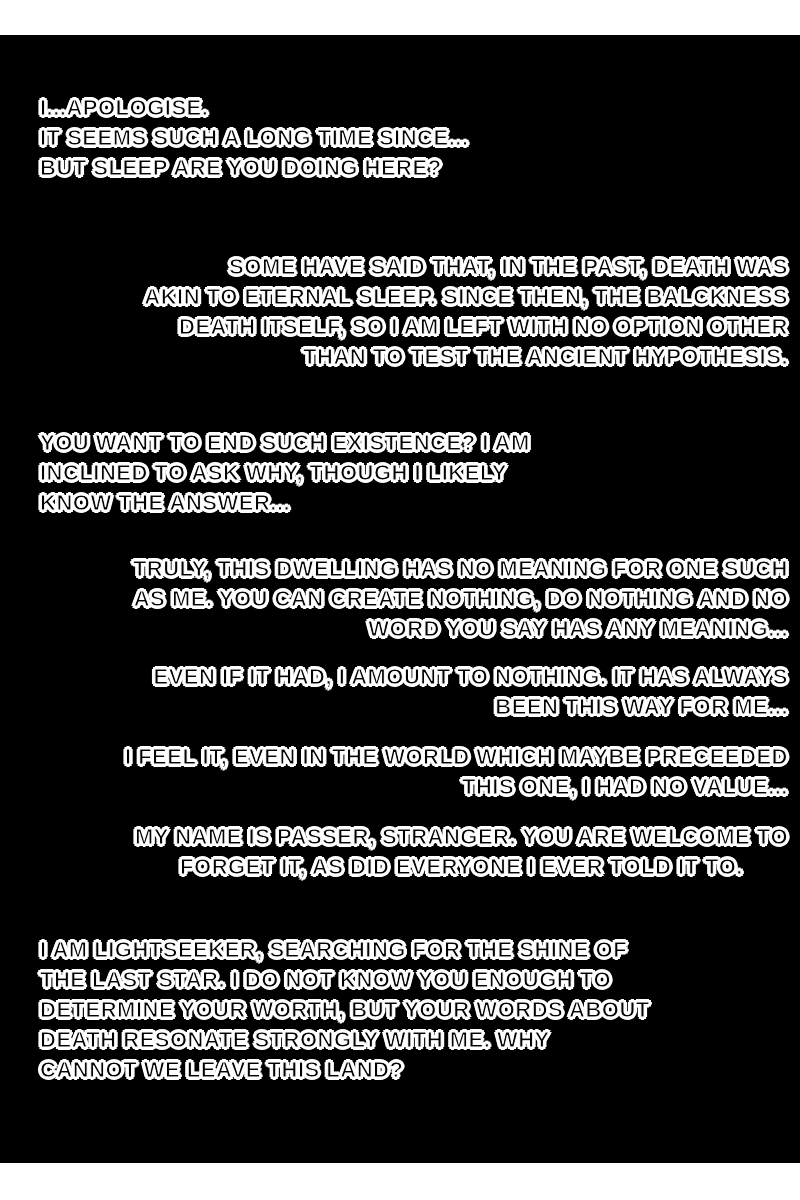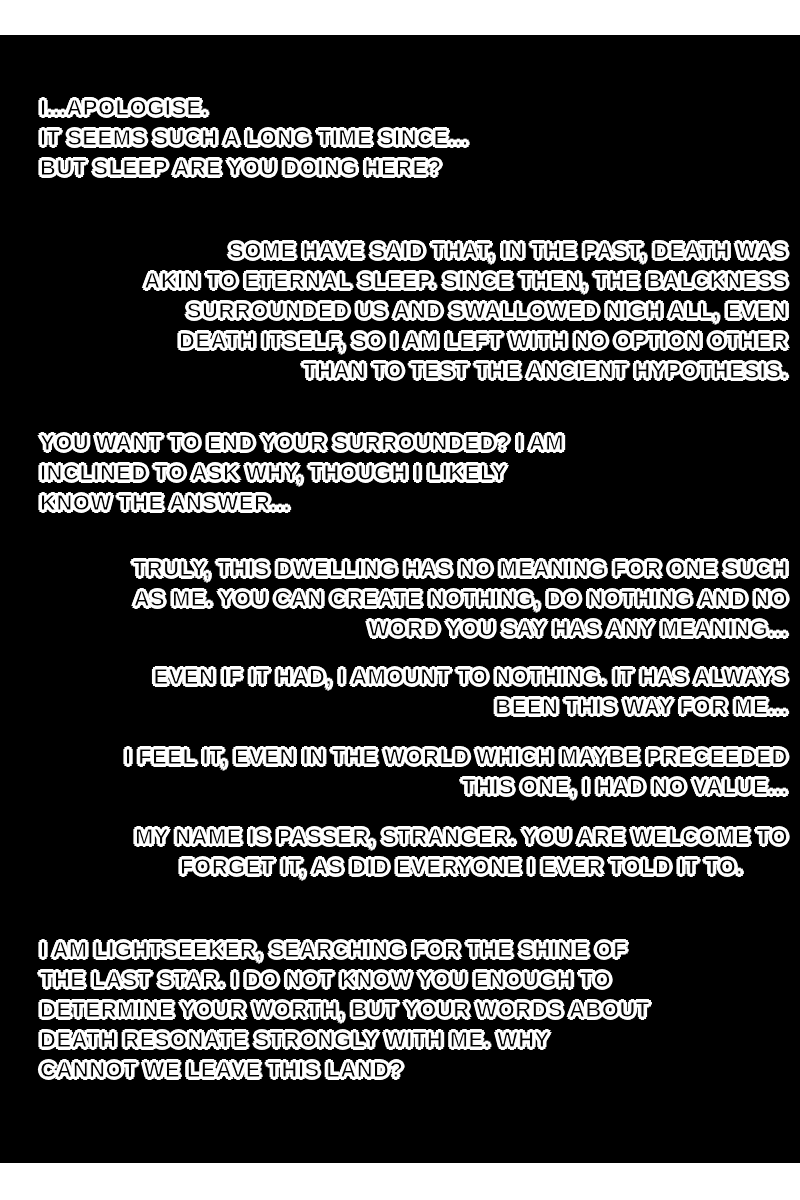--- a/index.html
+++ b/index.html
@@ -36,21 +36,21 @@
       -2px  2px 0 #ffffff,  2px  2px 0 #ffffff,
       -3px  0   0 #ffffff,  3px  0   0 #ffffff,
        0   -3px 0 #ffffff,  0    3px 0 #ffffff,
       -2px  0   0 #ffffff,  2px  0   0 #ffffff,
        0   -2px 0 #ffffff,  0    2px 0 #ffffff;
   }
   .speech .line { white-space: nowrap; padding-left: 15px; }
   .align-left  { text-align: left; }
   .align-right { text-align: right; }
   .b1 { top: 93px;  left: 25px;  }
-  .b2 { top: 236px; right: 12px; }
+  .b2 { top: 252px; right: 12px; }
   .b3 { top: 428px; left: 25px;  }
   .b4 { top: 554px; right: 12px; }
   .b5 { top: 662px; right: 12px; }
   .b6 { top: 742px; right: 12px; }
   .b7 { top: 822px; right: 12px; text-align: center; }
   .b8 { top: 935px; left: 25px;  }
 </style>
 </head>
 <body>
 
@@ -58,27 +58,26 @@
 
 <div class="speech align-left b1">
   <div class="line">I...APOLOGISE.</div>
   <div class="line">IT SEEMS SUCH A LONG TIME SINCE...</div>
   <div class="line">BUT SLEEP ARE YOU DOING HERE?</div>
 </div>
 
 <div class="speech align-right b2">
   <div class="line">SOME HAVE SAID THAT, IN THE PAST, DEATH WAS</div>
   <div class="line">AKIN TO ETERNAL SLEEP. SINCE THEN, THE BALCKNESS</div>
-  <div class="line">SURROUNDED US AND SWALLOWED NIGH ALL, EVEN</div>
   <div class="line">DEATH ITSELF, SO I AM LEFT WITH NO OPTION OTHER</div>
   <div class="line">THAN TO TEST THE ANCIENT HYPOTHESIS.</div>
 </div>
 
 <div class="speech align-left b3">
-  <div class="line">YOU WANT TO END YOUR SURROUNDED? I AM</div>
+  <div class="line">YOU WANT TO END SUCH EXISTENCE? I AM</div>
   <div class="line">INCLINED TO ASK WHY, THOUGH I LIKELY</div>
   <div class="line">KNOW THE ANSWER...</div>
 </div>
 
 <div class="speech align-right b4">
   <div class="line">TRULY, THIS DWELLING HAS NO MEANING FOR ONE SUCH</div>
   <div class="line">AS ME. YOU CAN CREATE NOTHING, DO NOTHING AND NO</div>
   <div class="line">WORD YOU SAY HAS ANY MEANING...</div>
 </div>
 

